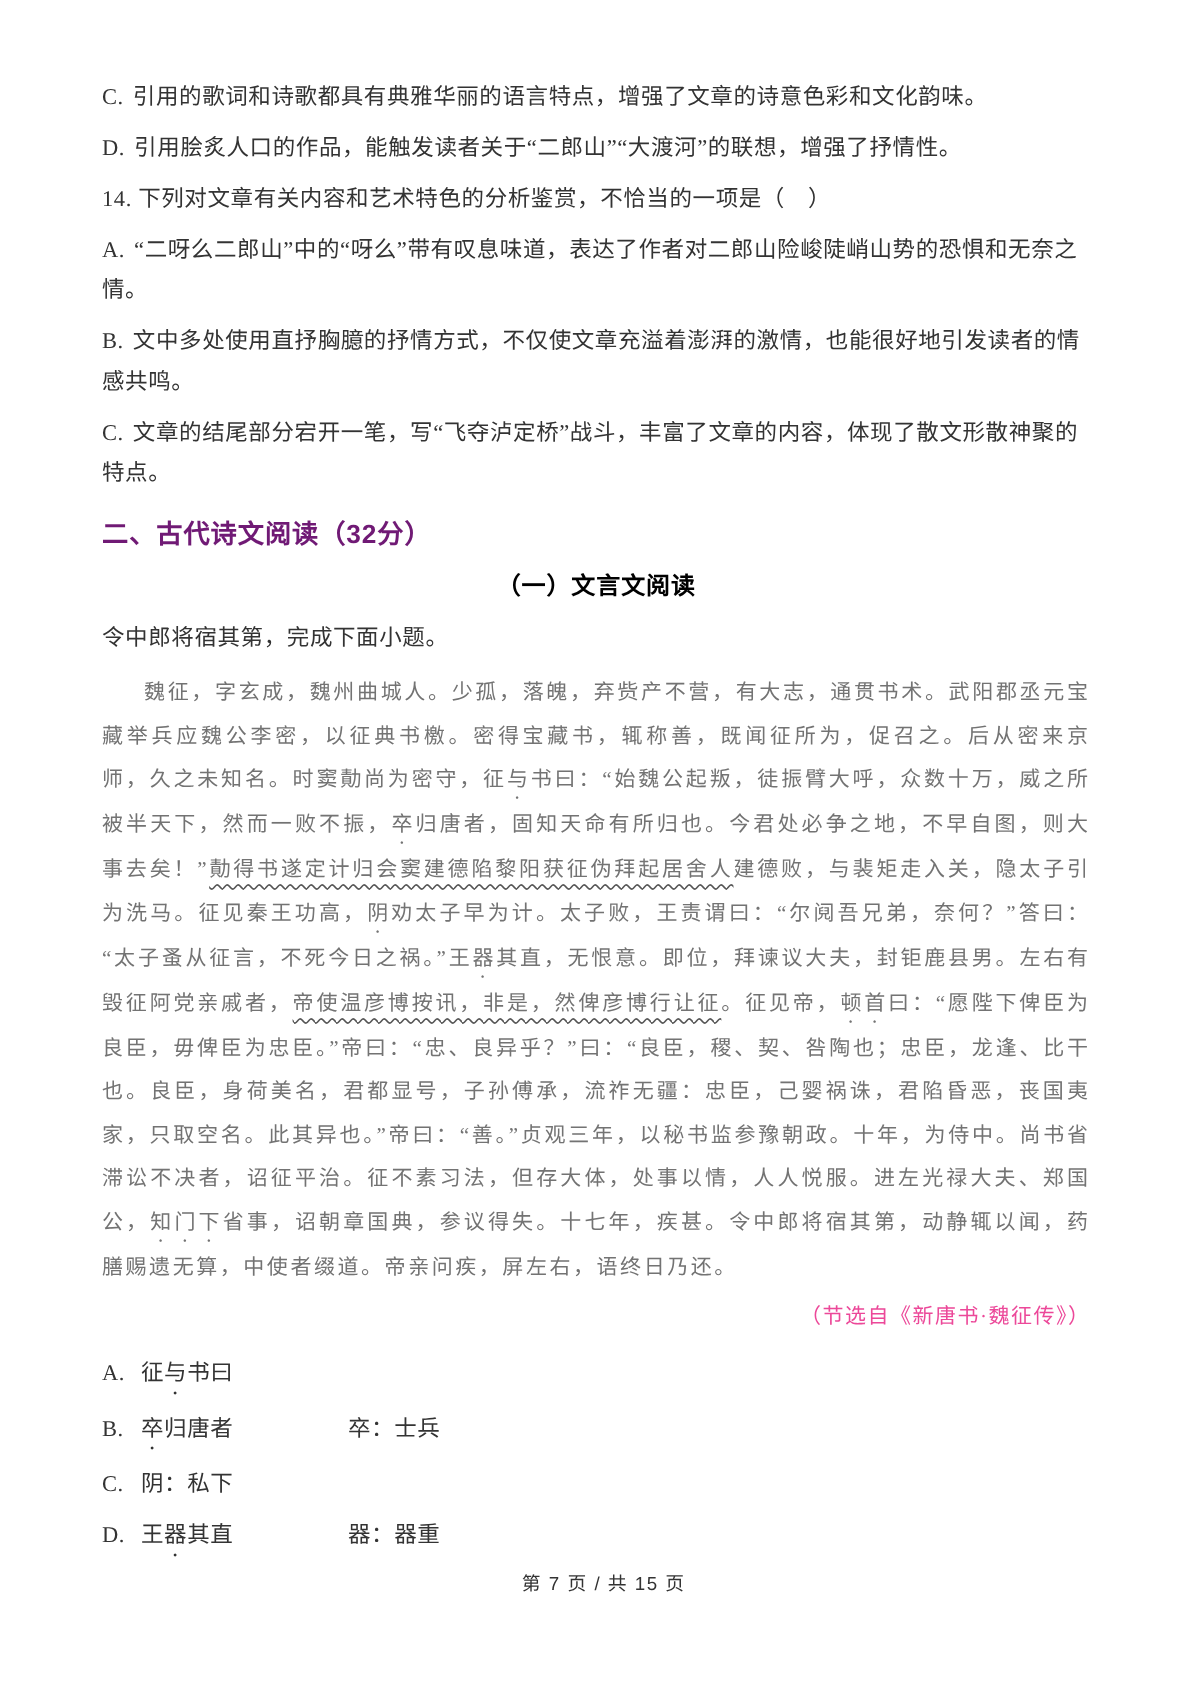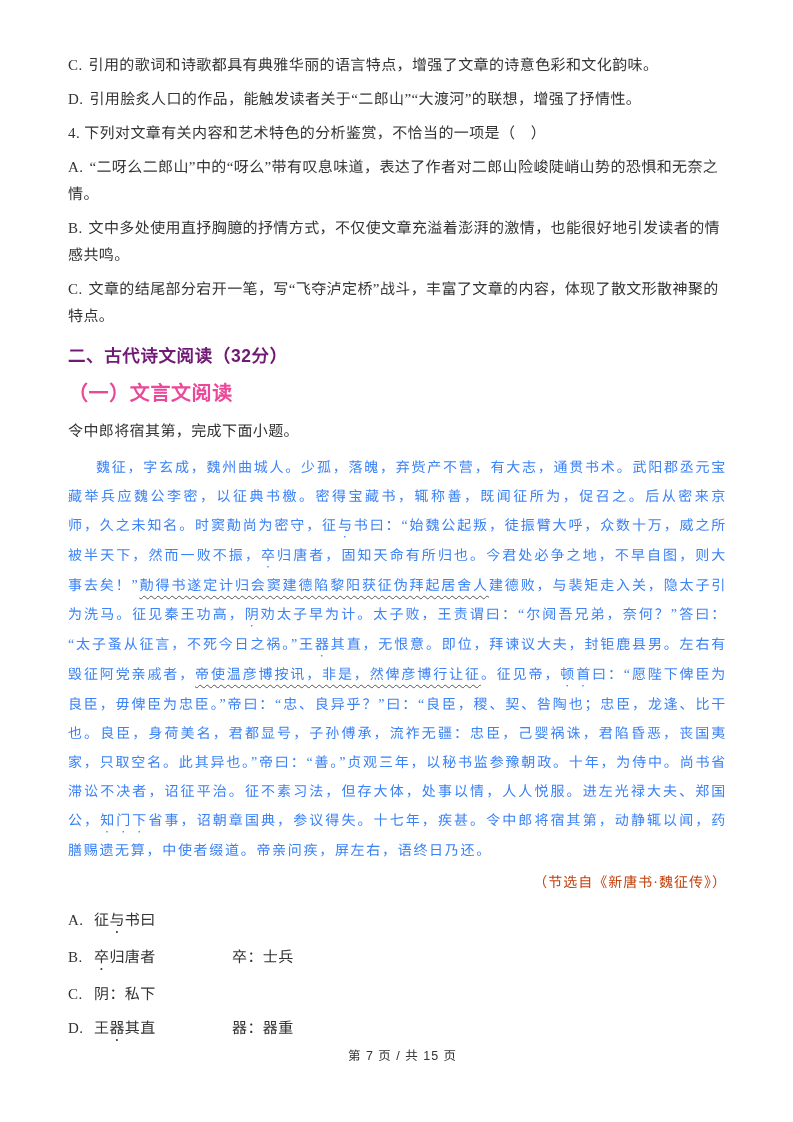--- a/index.html
+++ b/index.html
@@ -27,42 +27,43 @@
 
   h2.sec {
     font-size: 17.5px;
     font-weight: bold;
     color: #701a75;
     letter-spacing: 0.6px;
     margin: 12px 0 10px 0;
     font-family: "Liberation Sans", sans-serif;
   }
   h3.sub {
-    font-size: 20px;
+    font-size: 16px;
     font-weight: bold;
-    color: #ec4899;
+    color: #000000;
     letter-spacing: 0.6px;
     margin: 4px 0 12px 0;
     font-family: "Liberation Sans", sans-serif;
+    text-align: center;
   }
 
   .passage {
     font-size: 14px;
     line-height: 29px;
     letter-spacing: 1.7px;
     text-align: justify;
     text-indent: 2em;
-    color: #3b82f6;
+    color: #737373;
     margin-top: 8px;
   }
   .attribution {
     text-align: right;
     font-size: 14px;
     letter-spacing: 1px;
-    color: #c2410c;
+    color: #ec4899;
     margin: 6px 0 16px 0;
   }
 
   .dot {
     -webkit-text-emphasis: filled dot;
     -webkit-text-emphasis-position: under;
     text-emphasis: filled dot;
     text-emphasis-position: under right;
   }
   .wavy {
@@ -95,21 +96,21 @@
 </style>
 </head>
 <body>
 
 <div class="page">
   <div class="content">
 
     <p class="line"><span class="lbl">C.</span><span>引用的歌词和诗歌都具有典雅华丽的语言特点，增强了文章的诗意色彩和文化韵味。</span></p>
     <p class="line"><span class="lbl">D.</span><span>引用脍炙人口的作品，能触发读者关于“二郎山”“大渡河”的联想，增强了抒情性。</span></p>
 
-    <p class="line">4. 下列对文章有关内容和艺术特色的分析鉴赏，不恰当的一项是（　）</p>
+    <p class="line">14. 下列对文章有关内容和艺术特色的分析鉴赏，不恰当的一项是（　）</p>
     <p class="line"><span class="lbl">A.</span><span>“二呀么二郎山”中的“呀么”带有叹息味道，表达了作者对二郎山险峻陡峭山势的恐惧和无奈之情。</span></p>
     <p class="line"><span class="lbl">B.</span><span>文中多处使用直抒胸臆的抒情方式，不仅使文章充溢着澎湃的激情，也能很好地引发读者的情感共鸣。</span></p>
     <p class="line"><span class="lbl">C.</span><span>文章的结尾部分宕开一笔，写“飞夺泸定桥”战斗，丰富了文章的内容，体现了散文形散神聚的特点。</span></p>
 
     <h2 class="sec">二、古代诗文阅读（32分）</h2>
     <h3 class="sub">（一）文言文阅读</h3>
     <p class="line">令中郎将宿其第，完成下面小题。</p>
 
     <p class="passage"><span>魏征，字玄成，魏州曲城人。少孤，落魄，弃赀产不营，有大志，通贯书术。武阳郡丞元宝藏举兵应魏公李密，以征典书檄。密得宝藏书，辄称善，既闻征所为，促召之。后从密来京师，久之未知名。时窦勣尚为密守，征</span><span class="dot">与</span><span>书曰：“始魏公起叛，徒振臂大呼，众数十万，威之所被半天下，然而一败不振，</span><span class="dot">卒</span><span>归唐者，固知天命有所归也。今君处必争之地，不早自图，则大事去矣！”</span><span class="wavy">勣得书遂定计归会窦建德陷黎阳获征伪拜起居舍人</span><span>建德败，与裴矩走入关，隐太子引为洗马。征见秦王功高，</span><span class="dot">阴</span><span>劝太子早为计。太子败，王责谓曰：“尔阋吾兄弟，奈何？”答曰：“太子蚤从征言，不死今日之祸。”王</span><span class="dot">器</span><span>其直，无恨意。即位，拜谏议大夫，封钜鹿县男。左右有毁征阿党亲戚者，</span><span class="wavy">帝使温彦博按讯，非是，然俾彦博行让征</span><span>。征见帝，</span><span class="dot">顿首</span><span>曰：“愿陛下俾臣为良臣，毋俾臣为忠臣。”帝曰：“忠、良异乎？”曰：“良臣，稷、契、咎陶也；忠臣，龙逢、比干也。良臣，身荷美名，君都显号，子孙傅承，流祚无疆：忠臣，己婴祸诛，君陷昏恶，丧国夷家，只取空名。此其异也。”帝曰：“善。”贞观三年，以秘书监参豫朝政。十年，为侍中。尚书省滞讼不决者，诏征平治。征不素习法，但存大体，处事以情，人人悦服。进左光禄大夫、郑国公，</span><span class="dot">知门下</span><span>省事，诏朝章国典，参议得失。十七年，疾甚。令中郎将宿其第，动静辄以闻，药膳赐遗无算，中使者缀道。帝亲问疾，屏左右，语终日乃还。</span></p>
     <p class="attribution">（节选自《新唐书·魏征传》）</p>

